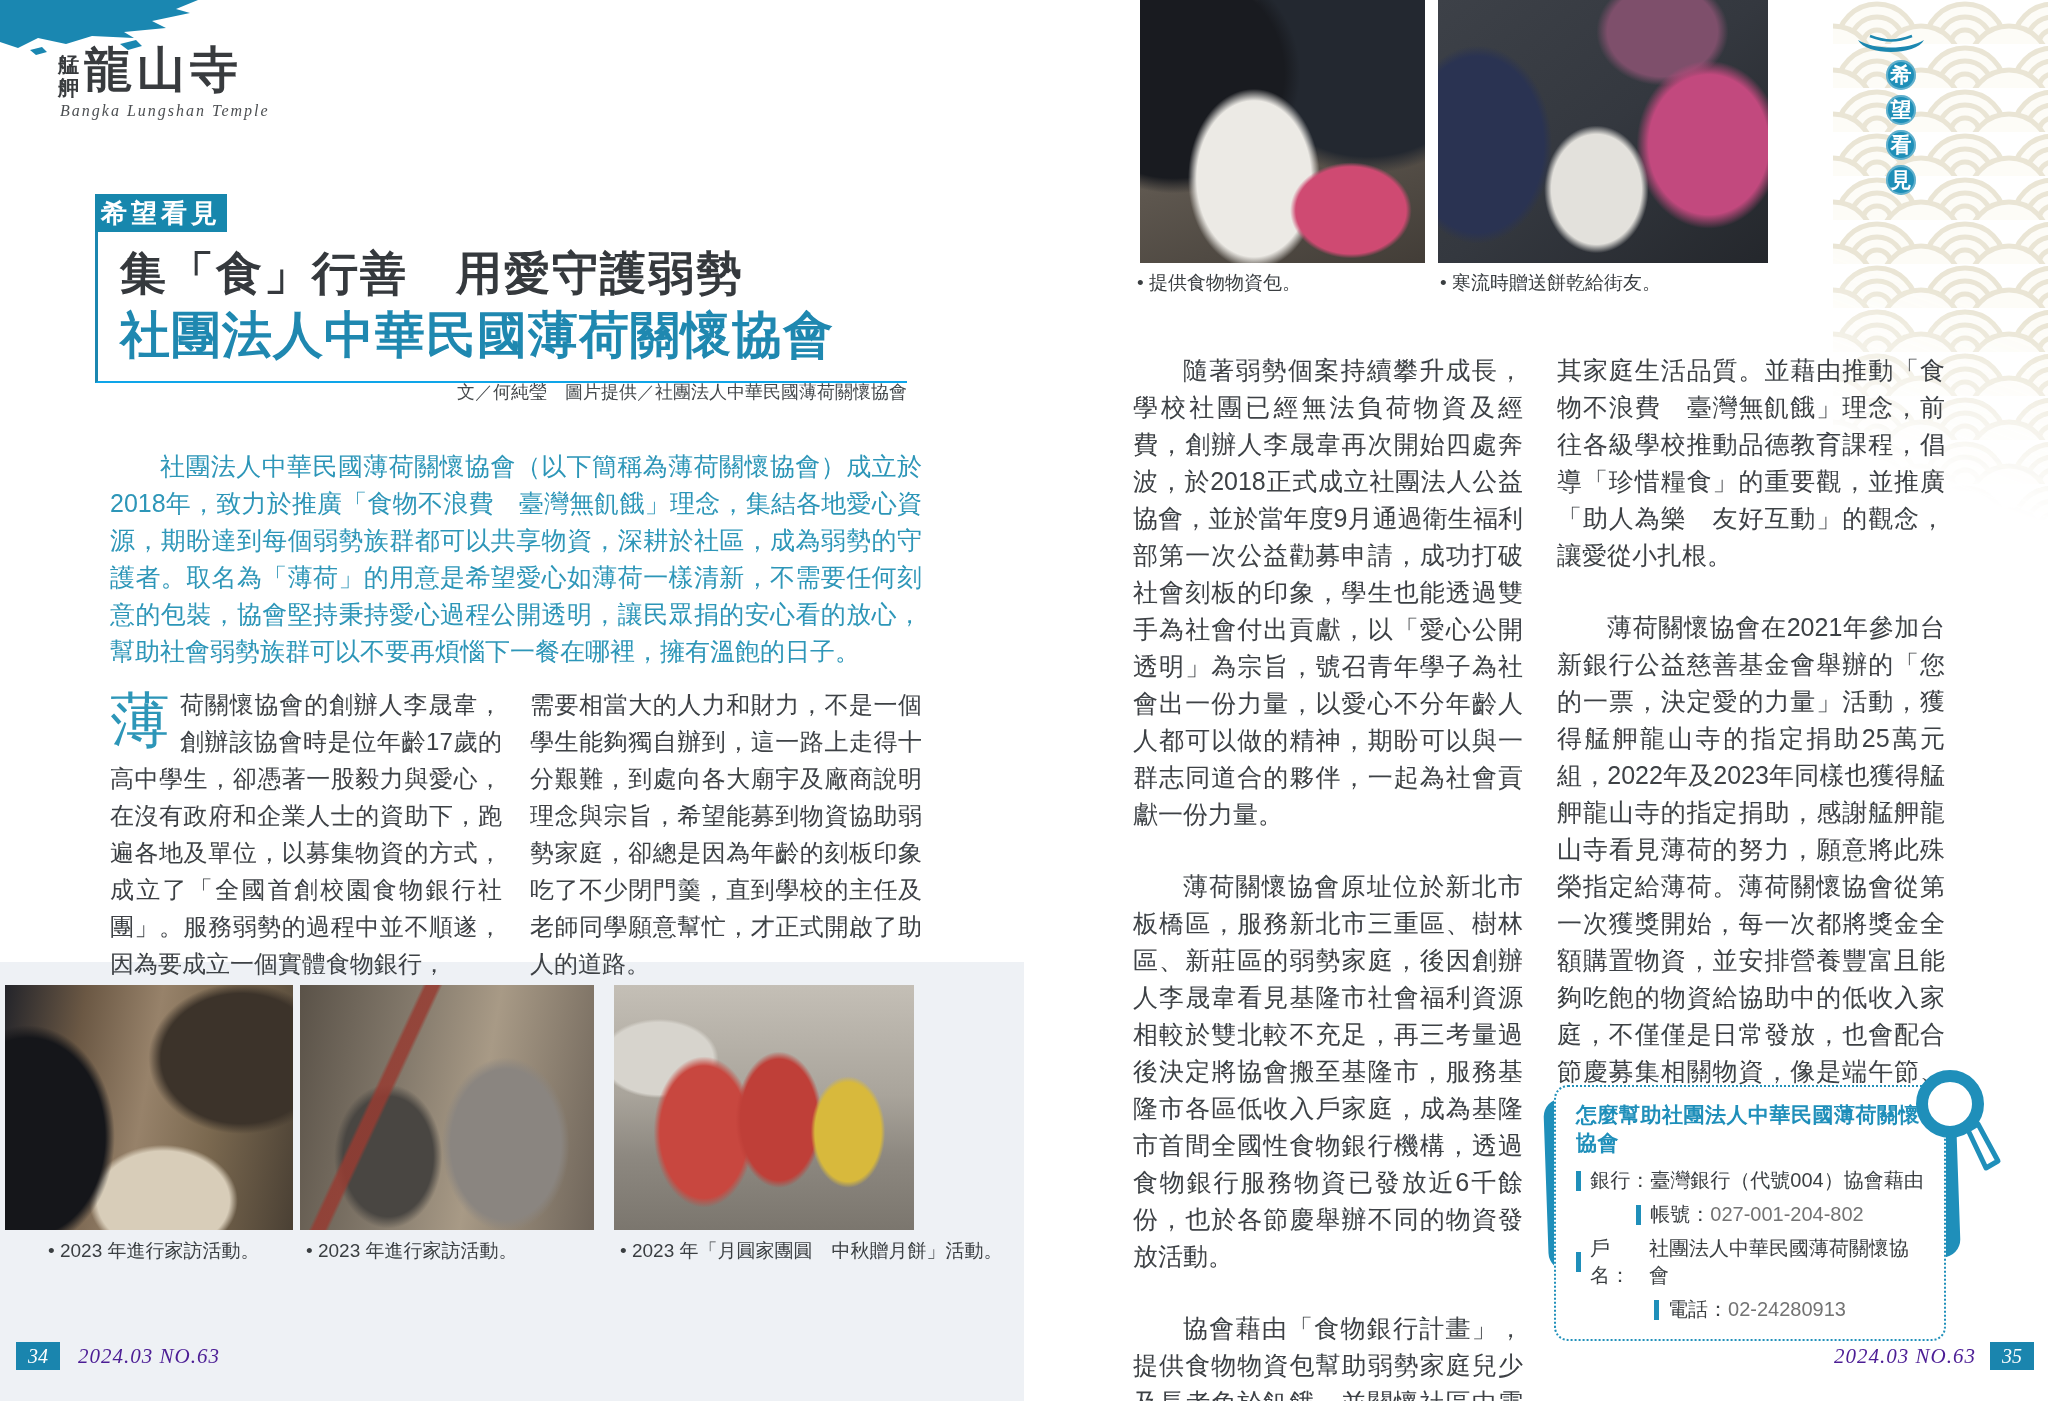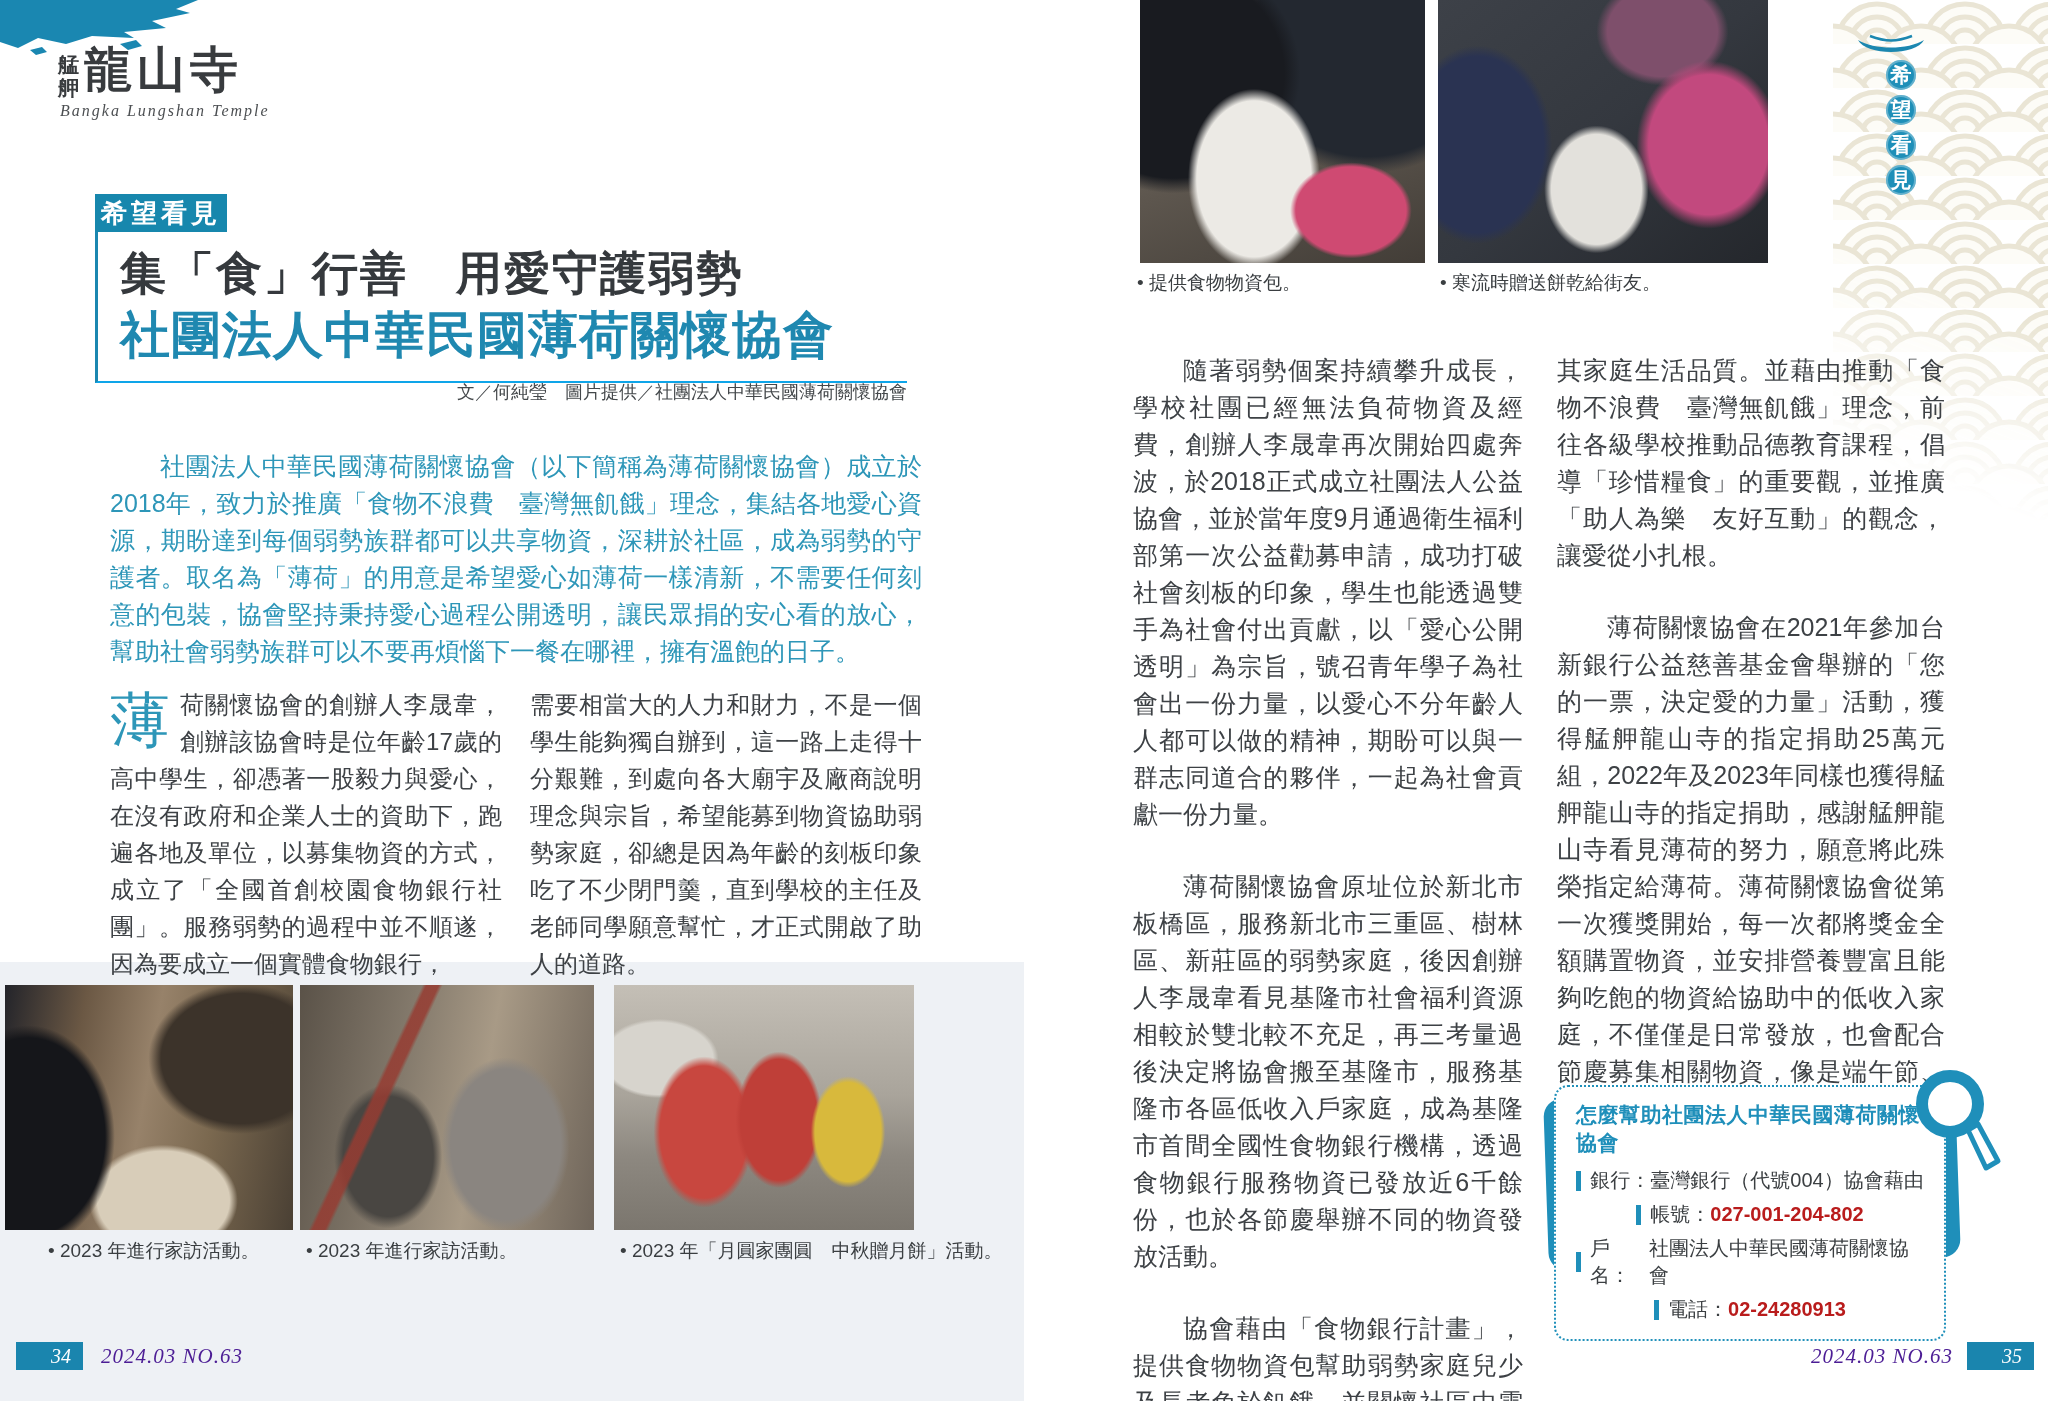--- a/index.html
+++ b/index.html
@@ -46,21 +46,21 @@
      radial-gradient(60px 90px at 78% 60%, #d8b93c 0 55%, transparent 62%),
      radial-gradient(70px 110px at 55% 55%, #bf3f38 0 55%, transparent 62%),
      radial-gradient(80px 120px at 30% 60%, #c8473f 0 55%, transparent 63%),
      radial-gradient(90px 60px at 15% 30%, #d7d4cd 0 60%, transparent 66%),
      linear-gradient(180deg, #c4bfb6 0%, #a9a49b 45%, #8d8880 70%, #7b766e 100%);}
   .caption{position:absolute;font-size:19px;color:#3a3e41;white-space:nowrap;}
   .cap-l{top:1238px;}
   .footer{position:absolute;top:1342px;display:flex;align-items:center;
           font-family:"Liberation Serif","DejaVu Serif",serif;font-style:italic;}
   .pagenum-box{width:44px;height:28px;background:#1a85ae;color:#fff;font-size:20px;text-align:center;
-               line-height:28px;padding-left:23px;}
+               line-height:28px;}
   .issue{font-size:21px;color:#4c1d95;letter-spacing:1px;}
   .footer-left{left:16px;}
   .footer-left .issue{margin-left:18px;}
   .footer-right{left:1700px;width:334px;justify-content:flex-end;}
   .footer-right .issue{margin-right:14px;}
 
   
   .photo-r{top:0;height:263px;}
   .photo-r1{left:1140px;width:285px;background:
      radial-gradient(95px 75px at 74% 80%, #cf4a72 0 58%, transparent 64%),
@@ -92,21 +92,21 @@
   .rcol p.cont{text-indent:0;}
   .rcol p:last-child{margin-bottom:0;}
 
   .infobox-back{position:absolute;left:1546px;top:1092px;width:412px;height:172px;background:#1f8fba;
                 border-radius:18px;transform:rotate(-2deg);}
   .infobox{position:absolute;left:1554px;top:1085px;width:392px;box-sizing:border-box;background:#fff;
            border:2px dotted #2090ba;border-radius:14px;padding:14px 20px 16px 20px;}
   .infobox-title{color:#1f8fba;font-weight:bold;font-size:21px;letter-spacing:.5px;margin-bottom:10px;}
   .inforow{display:flex;align-items:center;font-size:20px;color:#3b3f42;margin-top:7px;justify-content:center;}
   .inforow .bar{width:5px;height:20px;background:#1f8fba;margin-right:9px;flex:none;}
-  .inforow.boldval .val{font-weight:bold;color:#b91c1c;}
+  .inforow.boldval .val{font-weight:normal;color:#737373;}
   .magnifier{position:absolute;left:1912px;top:1068px;width:92px;height:118px;z-index:4;}
 </style>
 </head>
 <body>
 
 <div class="spread">
 
   <div class="tint-left"></div>
 
   <svg class="brush" viewBox="0 0 205 56">

